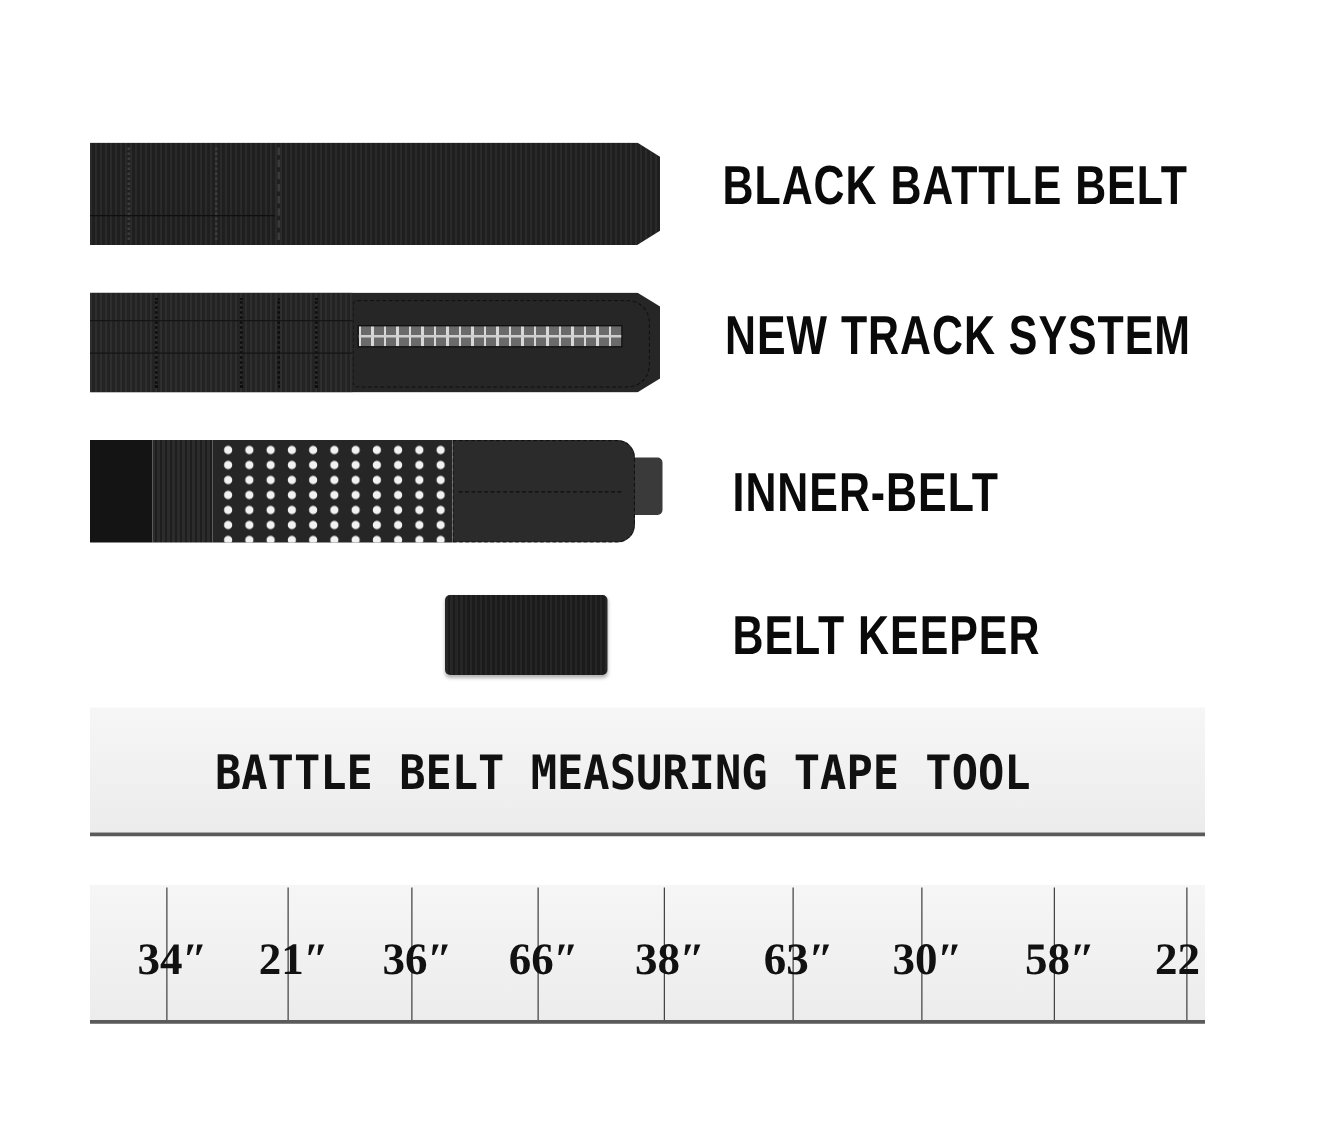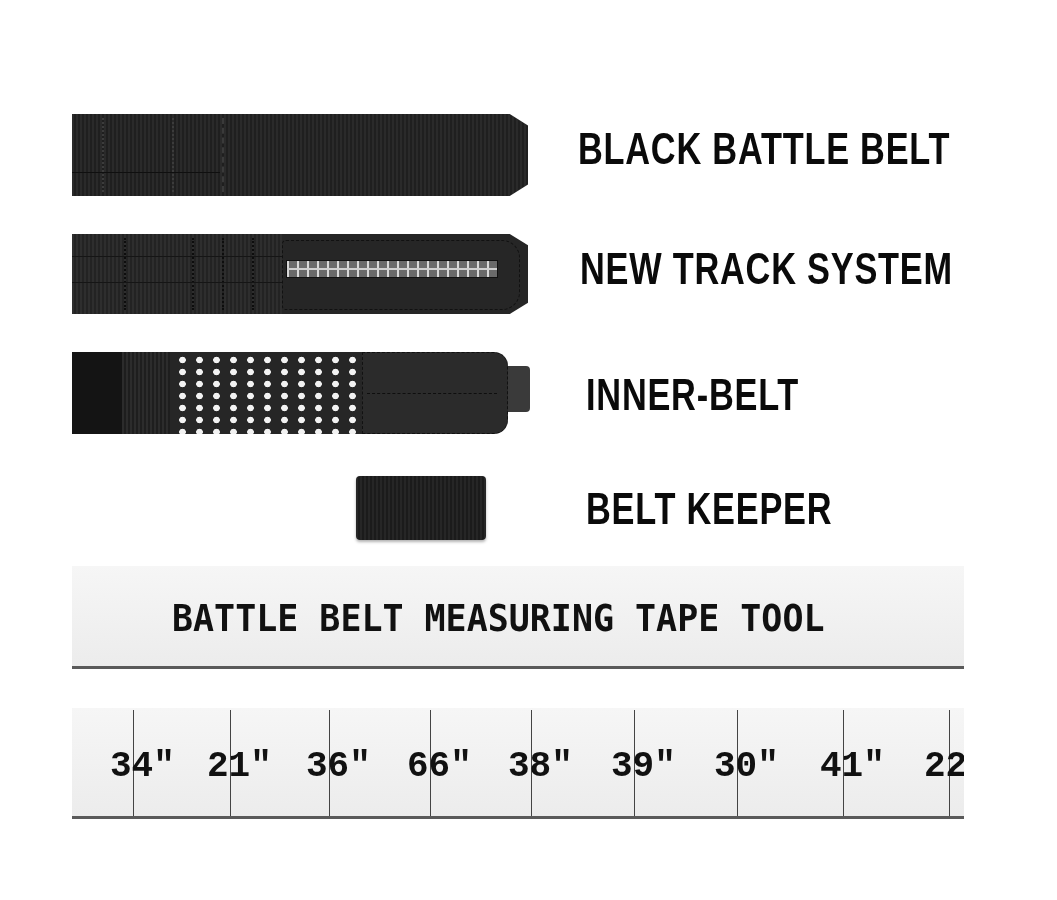--- a/index.html
+++ b/index.html
@@ -28,21 +28,21 @@
   .belt3 .sleeve:after{content:"";position:absolute;left:4px;right:10px;top:40px;border-top:1px dashed #0e0e0e;}
   .belt3 .tail{position:absolute;left:436px;top:14px;width:22px;height:46px;background:#3a3a3a;border-radius:0 4px 4px 0;}
   
   .keeper{left:356px;top:476px;width:130px;height:64px;background:repeating-linear-gradient(90deg,#262626 0 2px,#1b1b1b 2px 4px);border-radius:4px;box-shadow:0 2px 3px rgba(0,0,0,.3);}
   
   .tape{position:absolute;left:72px;width:892px;background:linear-gradient(#f6f6f6,#ececec);border-bottom:3px solid #5a5a5a;}
   .tape1{top:566px;height:100px;text-align:center;}
   .tape2{top:708px;height:108px;}
   .tape-title{position:absolute;left:100px;top:30px;font-family:"DejaVu Sans Mono",monospace;font-weight:700;font-size:38px;color:#111;letter-spacing:0px;transform:scaleX(0.92);transform-origin:left center;white-space:nowrap;}
   .tick{position:absolute;top:2px;bottom:0;border-left:1px solid #444;}
-  .mark{position:absolute;top:38px;font-family:Liberation Mono, monospace;font-weight:700;font-size:36px;color:#111;white-space:nowrap;}
+  .mark{position:absolute;top:38px;font-family:Liberation Serif, serif;font-weight:700;font-size:36px;color:#111;white-space:nowrap;}
 </style>
 </head>
 <body>
 
 <div class="abs belt1">
   <div class="flap"></div>
   <div class="st" style="left:30px"></div>
   <div class="st" style="left:100px"></div>
 </div>
 <div class="label" style="left:578px;top:124px;font-size:44px;">BLACK BATTLE BELT</div>
@@ -86,17 +86,17 @@
   <div class="tick" style="left:562px"></div>
   <div class="tick" style="left:665px"></div>
   <div class="tick" style="left:771px"></div>
   <div class="tick" style="left:877px"></div>
 
   <div class="mark" style="left:38px">34″</div>
   <div class="mark" style="left:135px">21″</div>
   <div class="mark" style="left:234px">36″</div>
   <div class="mark" style="left:335px">66″</div>
   <div class="mark" style="left:436px">38″</div>
-  <div class="mark" style="left:539px">39″</div>
+  <div class="mark" style="left:539px">63″</div>
   <div class="mark" style="left:642px">30″</div>
-  <div class="mark" style="left:748px">41″</div>
+  <div class="mark" style="left:748px">58″</div>
   <div class="mark" style="left:852px;width:40px;overflow:hidden">22</div>
 </div>
 
 </body></html>

